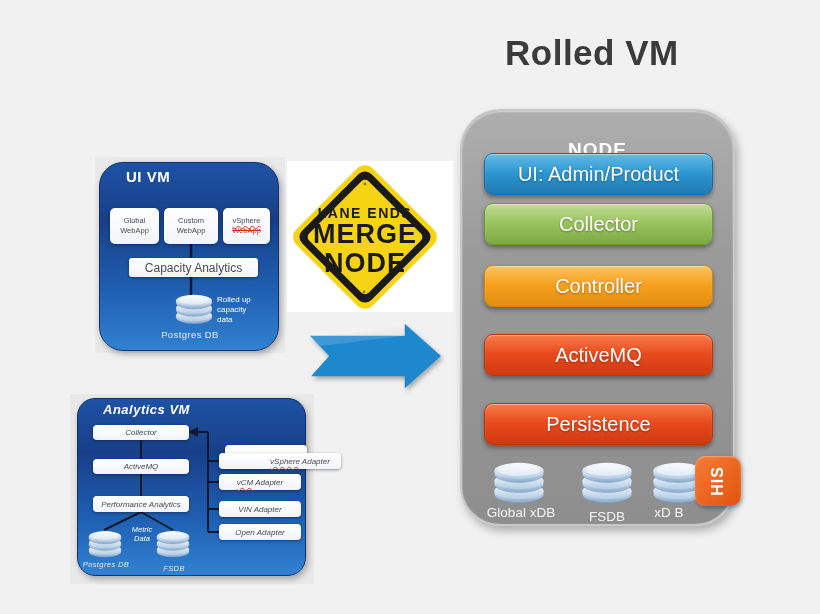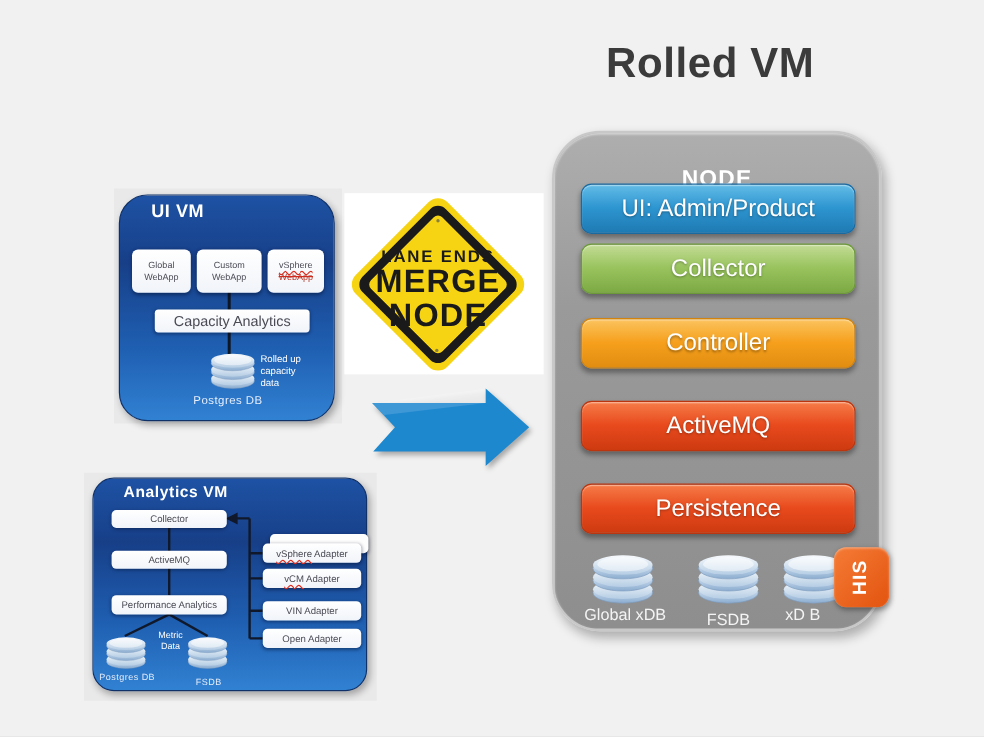--- a/index.html
+++ b/index.html
@@ -142,21 +142,21 @@
   <div class="abs sign-text" style="left:295px;top:248px;width:140px;font-size:27px;letter-spacing:1px;">NODE</div>
 
   <div class="abs merge-arrow" style="left: 310px; top: 322px; --arrow: #1e88cf;">
     <svg width="132" height="68" viewBox="0 0 131 66">
       <polygon points="0,13 19,33 1,53 94,53 94,65 130,33 94,1 94,13" style="fill:var(--arrow)"></polygon>
       <polygon points="0,13 19,33 10,23 94,13 94,1" fill="#ffffff" opacity=".14"></polygon>
     </svg>
   </div>
 
   <div class="abs backing" style="left:70px;top:394px;width:244px;height:190px;"></div>
-  <div class="abs vm-box" style="left:77px;top:398px;width:227px;height:176px;border-radius:18px;">
+  <div class="abs vm-box" style="left:77px;top:398px;width:227px;height:176px;border-radius:18px;font-style:italic;">
     <svg class="conn" width="236" height="176">
       <line x1="63" y1="41" x2="63" y2="97" stroke="#10192b" stroke-width="2"></line>
       <line x1="63" y1="113" x2="26" y2="131" stroke="#10192b" stroke-width="2"></line>
       <line x1="63" y1="113" x2="95" y2="131" stroke="#10192b" stroke-width="2"></line>
       <line x1="130" y1="33" x2="118" y2="33" stroke="#10192b" stroke-width="2"></line>
       <polygon points="110,33 120,28 120,38" fill="#10192b"></polygon>
       <line x1="130" y1="33" x2="130" y2="133" stroke="#10192b" stroke-width="2"></line>
       <line x1="130" y1="62" x2="141" y2="62" stroke="#10192b" stroke-width="2"></line>
       <line x1="130" y1="83" x2="141" y2="83" stroke="#10192b" stroke-width="2"></line>
       <line x1="130" y1="110" x2="141" y2="110" stroke="#10192b" stroke-width="2"></line>
@@ -168,21 +168,21 @@
       <span>Collector</span>
     </div>
     <div class="abs wbox" style="left:15px;top:60px;width:96px;height:15px;font-size:8px;border-radius:4px;">
       <span>ActiveMQ</span>
     </div>
     <div class="abs wbox" style="left:15px;top:97px;width:96px;height:16px;font-size:8px;border-radius:4px;">
       <span>Performance Analytics</span>
     </div>
 
     <div class="abs wbox shadowbox" style="left:147px;top:46px;width:82px;height:16px;border-radius:4px;"></div>
-    <div class="abs wbox" style="left:141px;top:54px;width:82px;height:16px;font-size:8px;border-radius:4px;">
+    <div class="abs wbox" style="left:141px;top:54px;width:82px;height:16px;font-size:8px;border-radius:4px;padding-left:40px;">
       <div><span class="misspell">vSphere</span>
            <span>Adapter</span></div>
     </div>
     <div class="abs wbox" style="left:141px;top:75px;width:82px;height:16px;font-size:8px;border-radius:4px;">
       <div><span class="misspell">vCM</span>
            <span>Adapter</span></div>
     </div>
     <div class="abs wbox" style="left:141px;top:102px;width:82px;height:16px;font-size:8px;border-radius:4px;">
       <div><span>VIN</span>
            <span>Adapter</span></div>

